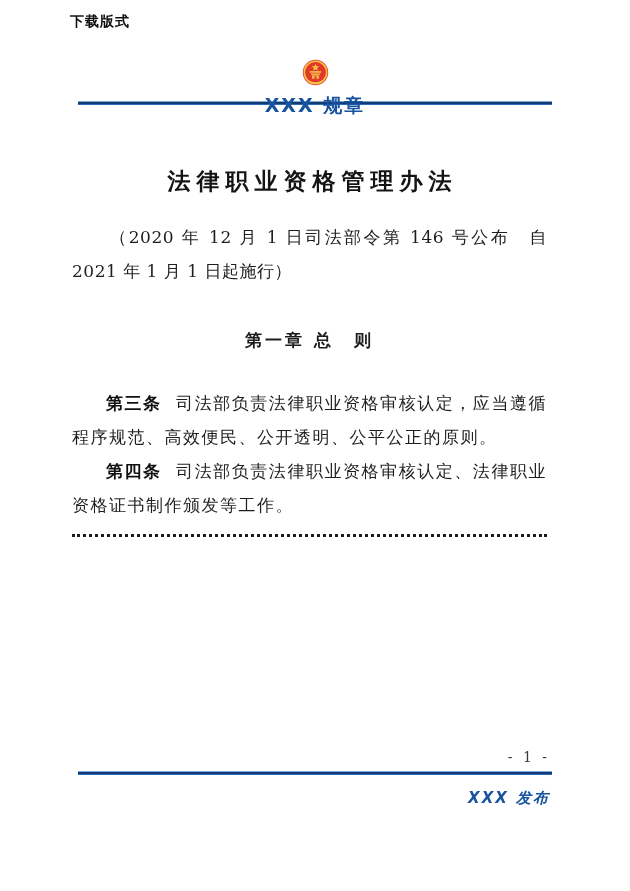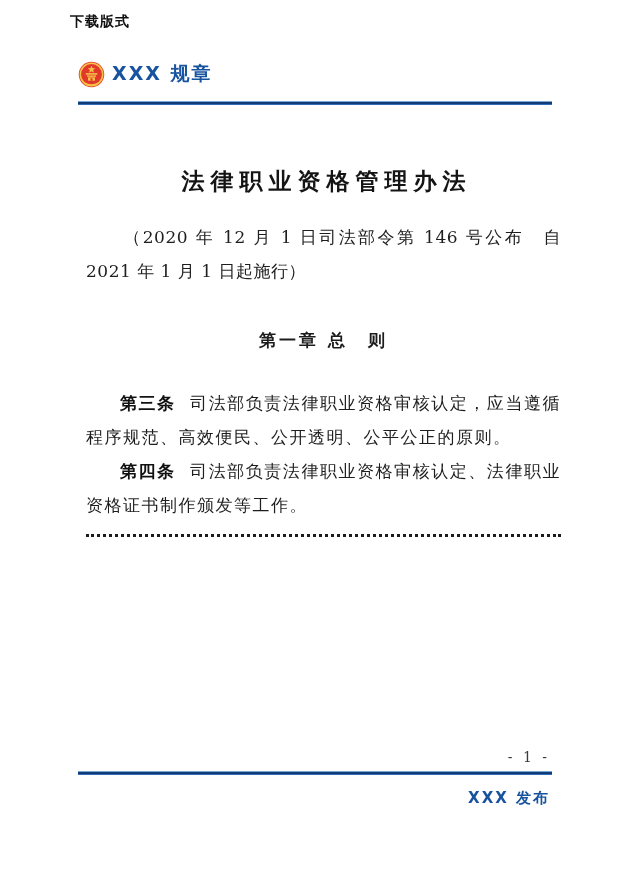--- a/index.html
+++ b/index.html
@@ -16,35 +16,35 @@
   
   .download-label {
     position: absolute; top: 13px; left: 70px;
     font-size: 14px; font-weight: bold; color: #111;
     letter-spacing: 1px;
     cursor: pointer;
   }
 
   
   .masthead { position: absolute; top: 59px; left: 78px; width: 474px; }
-  .brand-row { display: flex; align-items: center; gap: 7px; height: 30px; }
+  .brand-row { display: flex; align-items: center; gap: 7px; height: 30px; flex-direction: column; }
   .emblem { width: 27px; height: 27px; flex: 0 0 auto; }
   .brand-text {
     font-family: "DejaVu Sans", sans-serif;
     font-size: 19px; font-weight: bold; color: #17539e;
     letter-spacing: 2px;
   }
   .rule {
     height: 4px; width: 100%;
     background: linear-gradient(#7ba7d4 0 22%, #123c78 22% 78%, #2f6cb5 78% 100%);
   }
   .masthead .rule { margin-top: 12px; }
 
   
-  .doc { position: absolute; top: 165px; left: 86px; width: 475px; }
+  .doc { position: absolute; top: 165px; left: 72px; width: 475px; }
   .doc-title {
     text-align: center;
     font-size: 23px; font-weight: 600; color: #141414;
     letter-spacing: 6px; padding-left: 6px;
     line-height: 32px;
   }
   .promulgation {
     margin-top: 23px;
     font-size: 17px; 
     line-height: 34px;
@@ -82,20 +82,21 @@
   .page-number {
     position: absolute; top: 749px; right: 80px;
     font-size: 14px; color: #3a3a3a; letter-spacing: 3px;
   }
   .footer-rule { position: absolute; top: 771px; left: 78px; width: 474px; }
   .publisher {
     position: absolute; top: 789px; right: 80px;
     font-family: "DejaVu Sans", sans-serif;
     font-size: 15px; font-weight: bold; color: #17539e;
     letter-spacing: 2px;
+    font-style: italic;
   }
 </style>
 </head>
 <body>
 
 <div class="page">
 
   <div class="download-label">下载版式</div>
 
   <div class="masthead">

